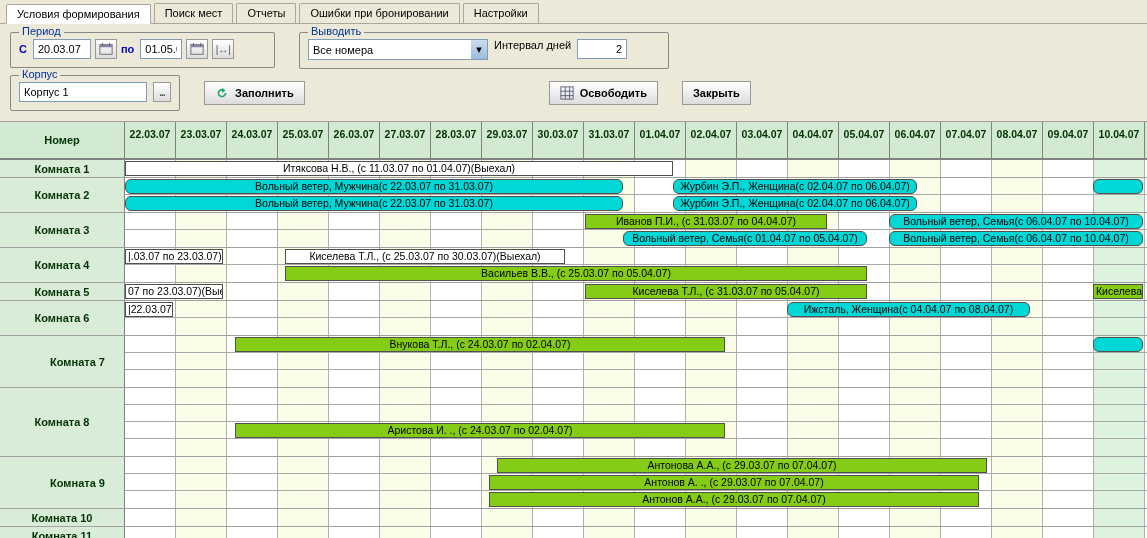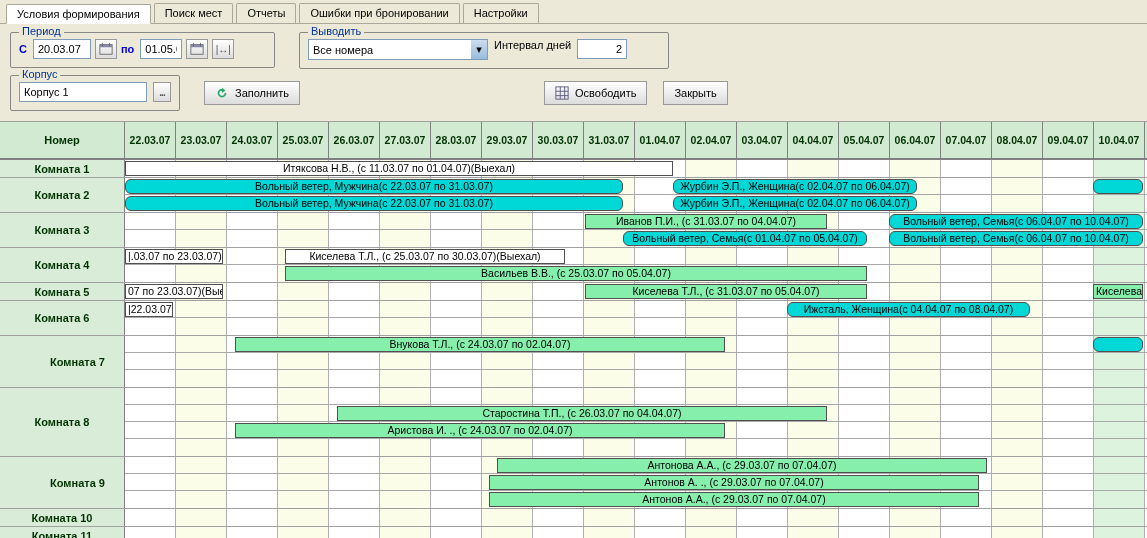--- a/index.html
+++ b/index.html
@@ -81,20 +81,21 @@
   .iconbtn.dots { font-weight: bold; letter-spacing: -1px; }
   .btn {
     display: inline-flex;
     align-items: center;
     gap: 6px;
     border: 1px solid #999;
     background: linear-gradient(#fff,#dcdcdc);
     padding: 3px 10px;
     cursor: pointer;
     height: 24px;
+    font-weight: bold;
   }
   .dropdown {
     display: flex;
     align-items: center;
     border: 1px solid #7f9db9;
     background: #fff;
     height: 21px;
     width: 180px;
   }
   .dropdown span { flex: 1; padding: 0 4px; }
@@ -124,21 +125,21 @@
     text-align: center;
     padding: 12px 0;
     font-weight: bold;
     color: #003300;
   }
   .col-date {
     width: 51px;
     flex-shrink: 0;
     border-right: 1px solid #808080;
     text-align: center;
-    padding: 12px 2px;
+    padding: 6px 2px;
     font-weight: bold;
     font-size: 10.5px;
     color: #003300;
   }
   .grid-body { position: relative; background: #fff; }
   .rowlabel {
     width: 125px;
     flex-shrink: 0;
     border-right: 1px solid #808080;
     background: #d8ecd8;
@@ -173,21 +174,21 @@
     border: 1px solid #505050;
     font-size: 10.5px;
     text-align: center;
     white-space: nowrap;
     overflow: hidden;
     padding: 0 2px;
     line-height: 13px;
     cursor: pointer;
   }
   .bar.cyan { background: #00d8d8; border-radius: 6px; }
-  .bar.yellow { background: #86efac; }
+  .bar.yellow { background: #84cc16; }
   .bar.white { background: #ffffff; }
   
   .rowgroup { display: flex; border-bottom: 1px solid #a0a0a0; }
   .subrows { flex: 1; display: flex; flex-direction: column; }
   .subrow { height: 17px; border-bottom: 1px solid #a8a8a8; position: relative; display: flex; }
   .subrow:last-child { border-bottom: none; }
   .subrow .dates-area { flex: 1; }
   .icon-svg { width: 14px; height: 14px; }
 </style>
 </head>
@@ -250,21 +251,21 @@
         <input type="text" style="width: 128px;" value="Корпус 1">
         <span class="iconbtn dots">...</span>
       </div>
     </div>
     <div class="btn">
       <svg class="icon-svg" viewBox="0 0 16 16">
           <path d="M8 3a5 5 0 1 0 5 5h-2a3 3 0 1 1-3-3V2l4 3-4 3z" fill="#2a6"></path>
         </svg>
       <span>Заполнить</span>
     </div>
-    <div style="margin-left:220px; display:flex; gap:16px; align-items:center;">
+    <div style="margin-left:220px; display:flex; gap:24px; align-items:center;">
       <div class="btn">
         <svg class="icon-svg" viewBox="0 0 16 16">
             <rect x="1" y="1" width="14" height="14" fill="none" stroke="#557"></rect>
             <line x1="1" y1="6" x2="15" y2="6" stroke="#557"></line>
             <line x1="1" y1="11" x2="15" y2="11" stroke="#557"></line>
             <line x1="6" y1="1" x2="6" y2="15" stroke="#557"></line>
             <line x1="11" y1="1" x2="11" y2="15" stroke="#557"></line>
           </svg>
         <span>Освободить</span>
       </div>
@@ -719,21 +720,20 @@
               <div class="cell odd"></div>
               <div class="cell even"></div>
               <div class="cell odd"></div>
               <div class="cell even"></div>
               <div class="cell odd"></div>
               <div class="cell even"></div>
               <div class="cell odd"></div>
               <div class="cell even"></div>
               <div class="cell last"></div>
             </div>
-          <div class="bar yellow" style="left:212px; width:490px;">Старостина Т.П., (с 26.03.07 по 04.04.07)</div>
         </div>
         <div class="subrow">
             <div class="dates-area">
               <div class="cell even"></div>
               <div class="cell odd"></div>
               <div class="cell even"></div>
               <div class="cell odd"></div>
               <div class="cell even"></div>
               <div class="cell odd"></div>
               <div class="cell even"></div>

